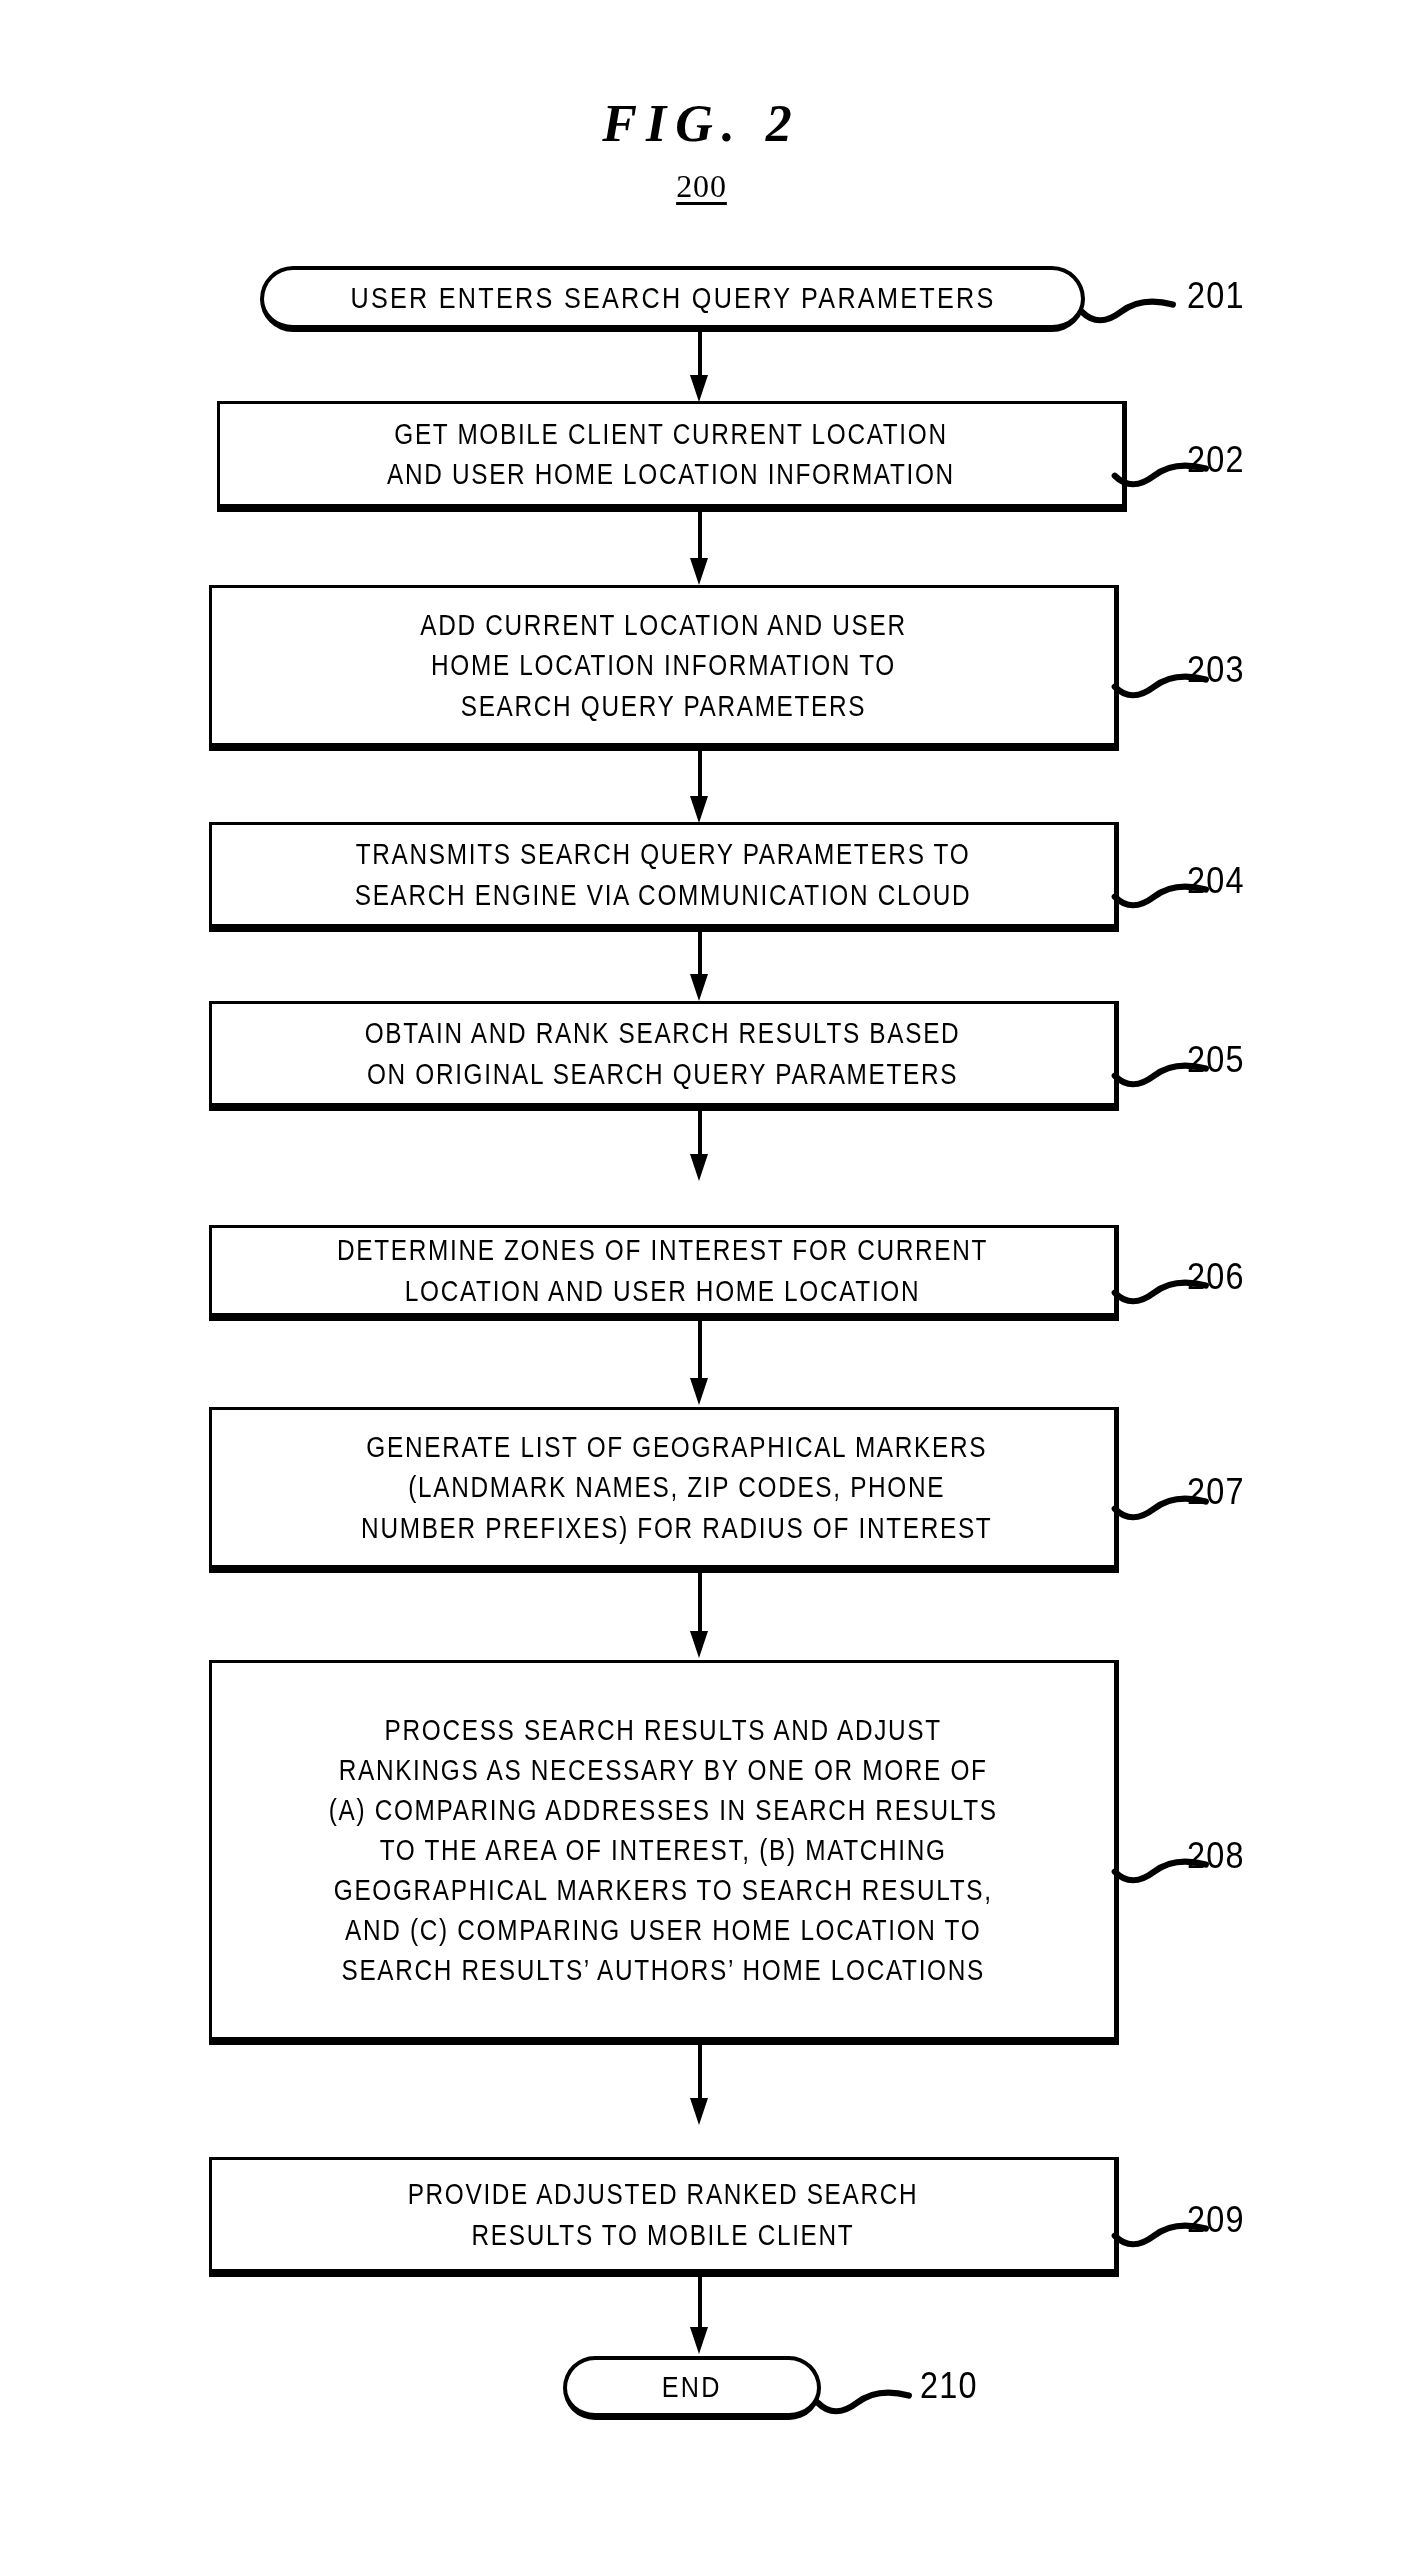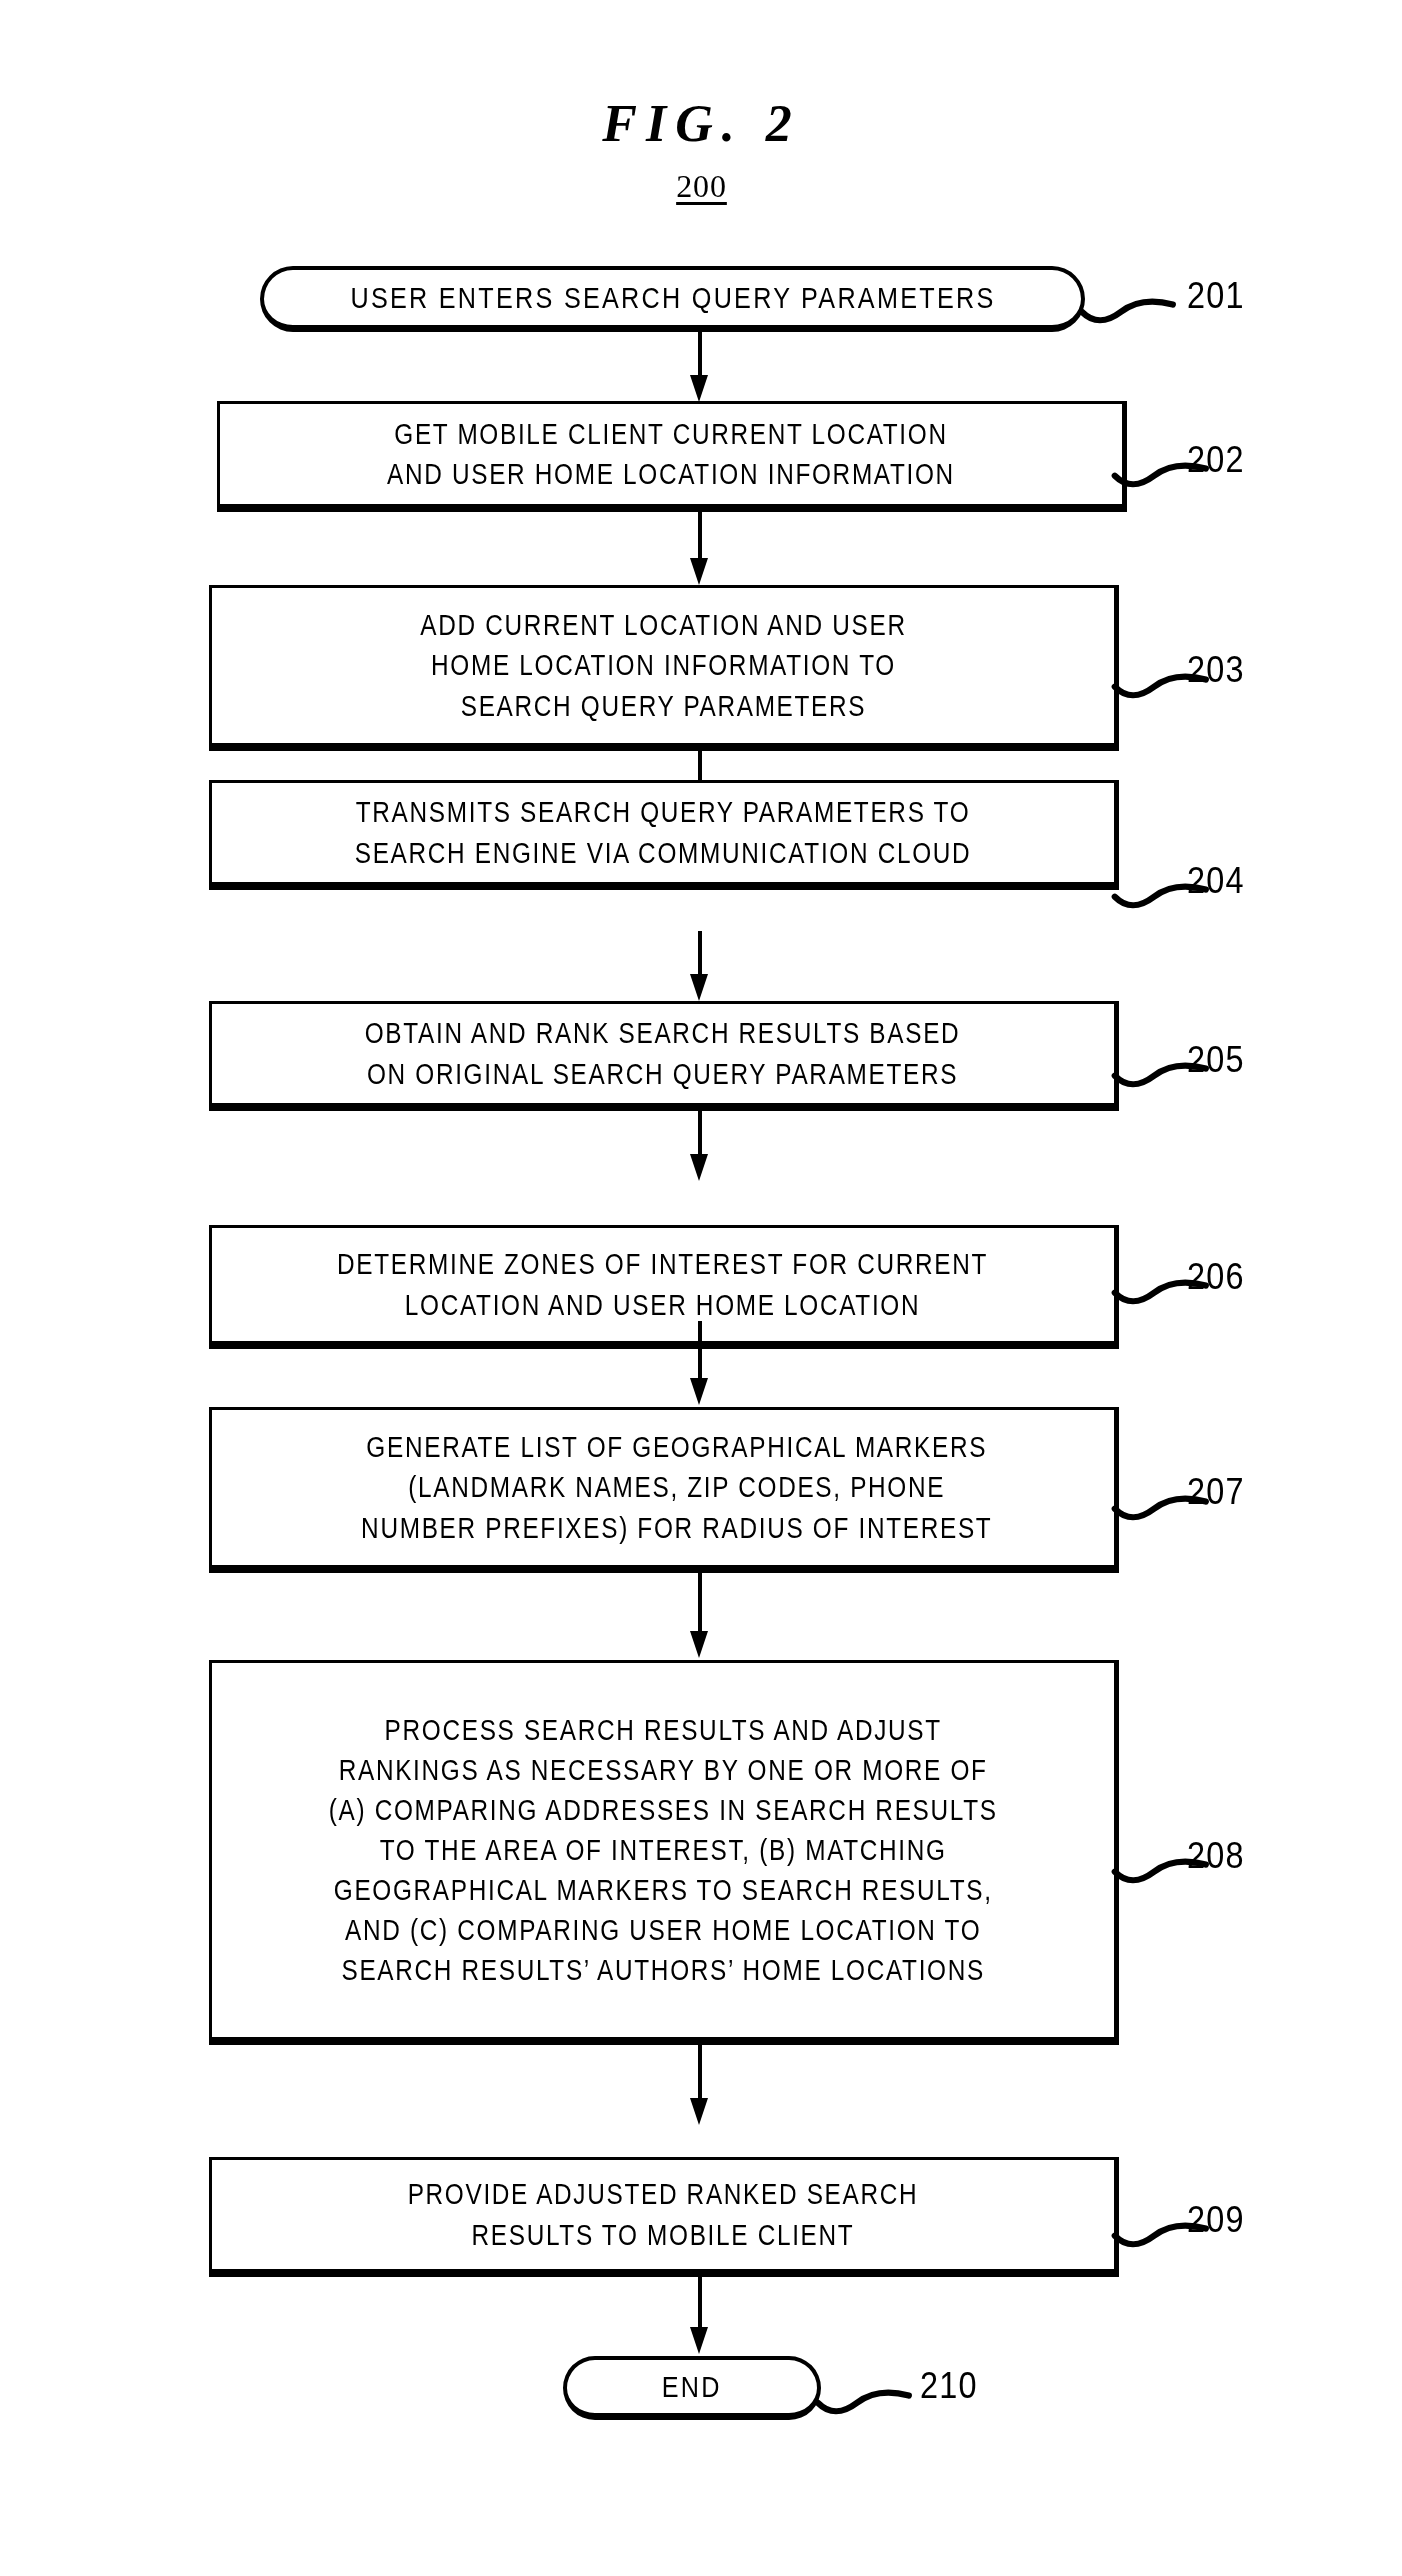--- a/index.html
+++ b/index.html
@@ -180,21 +180,21 @@
       <path d="M2,40 C16,54 30,52 46,40 C62,28 82,26 104,32" fill="none" stroke="#000" stroke-width="7" stroke-linecap="round"></path>
     </svg>
   </div>
   <div class="ref" style="left:1187px; top:652px;">203</div>
 
   <div class="connector" style="top:751px; height:71px;">
     <div class="stem" style="height:46px;"></div>
     <div class="head" style="top:45px;"></div>
   </div>
 
-  <div class="node process" style="left:209px; top:780px; width:910px; height:110px;">
+  <div class="node process" style="left:209px; top:822px; width:910px; height:110px;">
     <div class="node-text">
       <span class="ln">TRANSMITS SEARCH QUERY PARAMETERS TO</span>
       <span class="ln">SEARCH ENGINE VIA COMMUNICATION CLOUD</span>
     </div>
   </div>
   <div class="leader" style="left:1113px; top:861px;">
     <svg width="116" height="50" viewBox="0 0 130 56">
       <path d="M2,40 C16,54 30,52 46,40 C62,28 82,26 104,32" fill="none" stroke="#000" stroke-width="7" stroke-linecap="round"></path>
     </svg>
   </div>
@@ -216,21 +216,21 @@
       <path d="M2,40 C16,54 30,52 46,40 C62,28 82,26 104,32" fill="none" stroke="#000" stroke-width="7" stroke-linecap="round"></path>
     </svg>
   </div>
   <div class="ref" style="left:1187px; top:1042px;">205</div>
 
   <div class="connector" style="top:1111px; height:70px;">
     <div class="stem" style="height:45px;"></div>
     <div class="head" style="top:43px;"></div>
   </div>
 
-  <div class="node process" style="left:209px; top:1225px; width:910px; height:124px;">
+  <div class="node process" style="left:209px; top:1225px; width:910px; height:96px;">
     <div class="node-text">
       <span class="ln">DETERMINE ZONES OF INTEREST FOR CURRENT</span>
       <span class="ln">LOCATION AND USER HOME LOCATION</span>
     </div>
   </div>
   <div class="leader" style="left:1113px; top:1257px;">
     <svg width="116" height="50" viewBox="0 0 130 56">
       <path d="M2,40 C16,54 30,52 46,40 C62,28 82,26 104,32" fill="none" stroke="#000" stroke-width="7" stroke-linecap="round"></path>
     </svg>
   </div>

